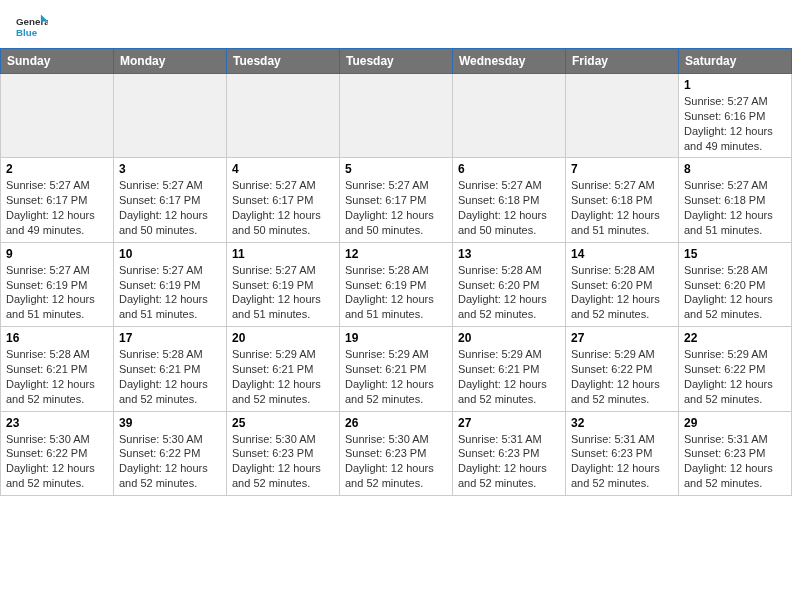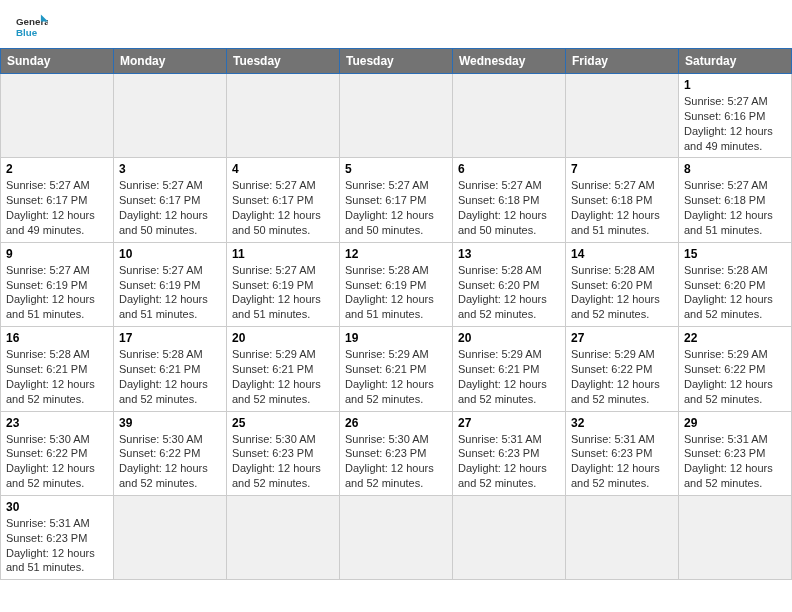--- a/index.html
+++ b/index.html
@@ -232,26 +232,14 @@
         </td>
         <td>
           <span class="day-number">32</span>
           <div class="day-info">Sunrise: 5:31 AM<br>Sunset: 6:23 PM<br>Daylight: 12 hours and 52 minutes.</div>
         </td>
         <td>
           <span class="day-number">29</span>
           <div class="day-info">Sunrise: 5:31 AM<br>Sunset: 6:23 PM<br>Daylight: 12 hours and 52 minutes.</div>
         </td>
       </tr>
-      <tr class="last-row">
-        <td>
-          <span class="day-number">30</span>
-          <div class="day-info">Sunrise: 5:31 AM<br>Sunset: 6:23 PM<br>Daylight: 12 hours and 51 minutes.</div>
-        </td>
-        <td class="empty"></td>
-        <td class="empty"></td>
-        <td class="empty"></td>
-        <td class="empty"></td>
-        <td class="empty"></td>
-        <td class="empty"></td>
-      </tr>
     </tbody>
 </table>
 
 </body></html>

